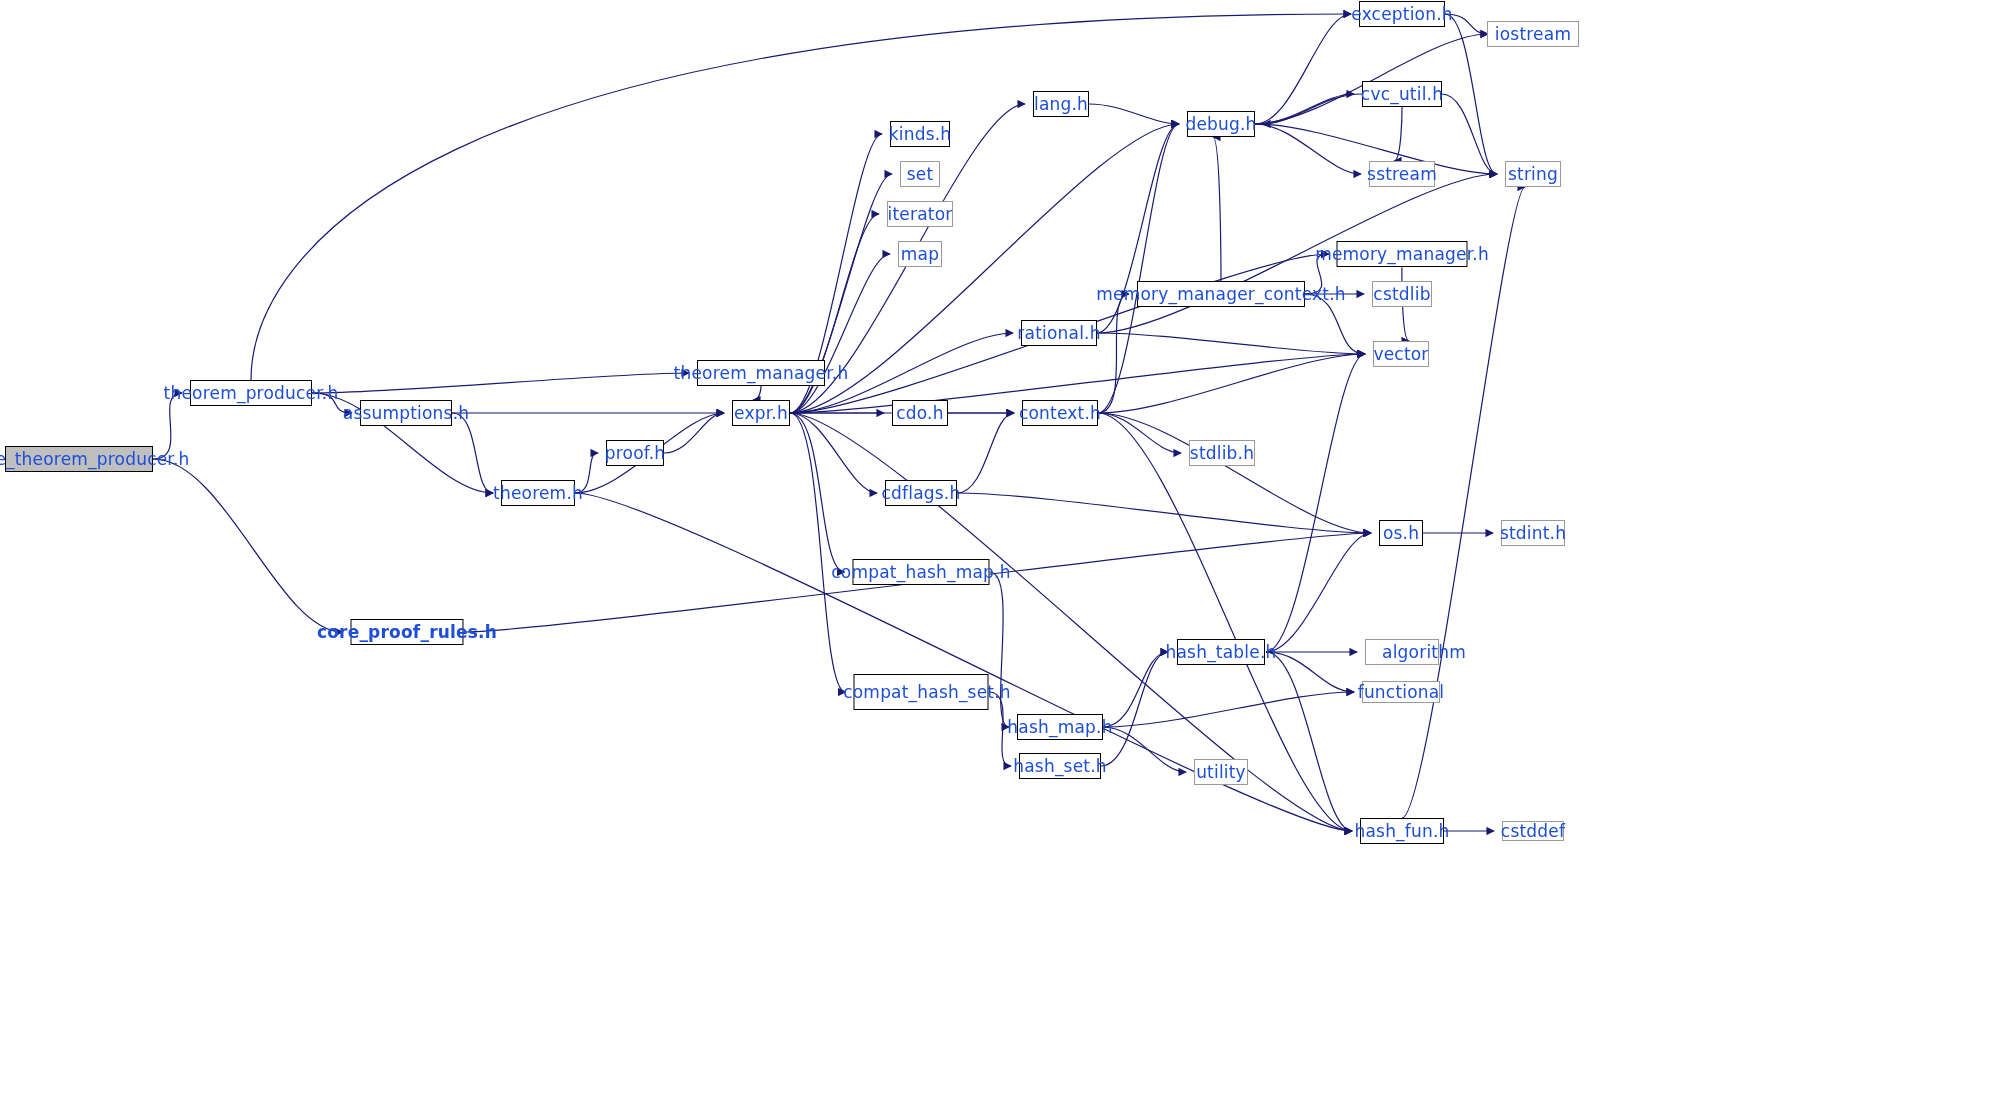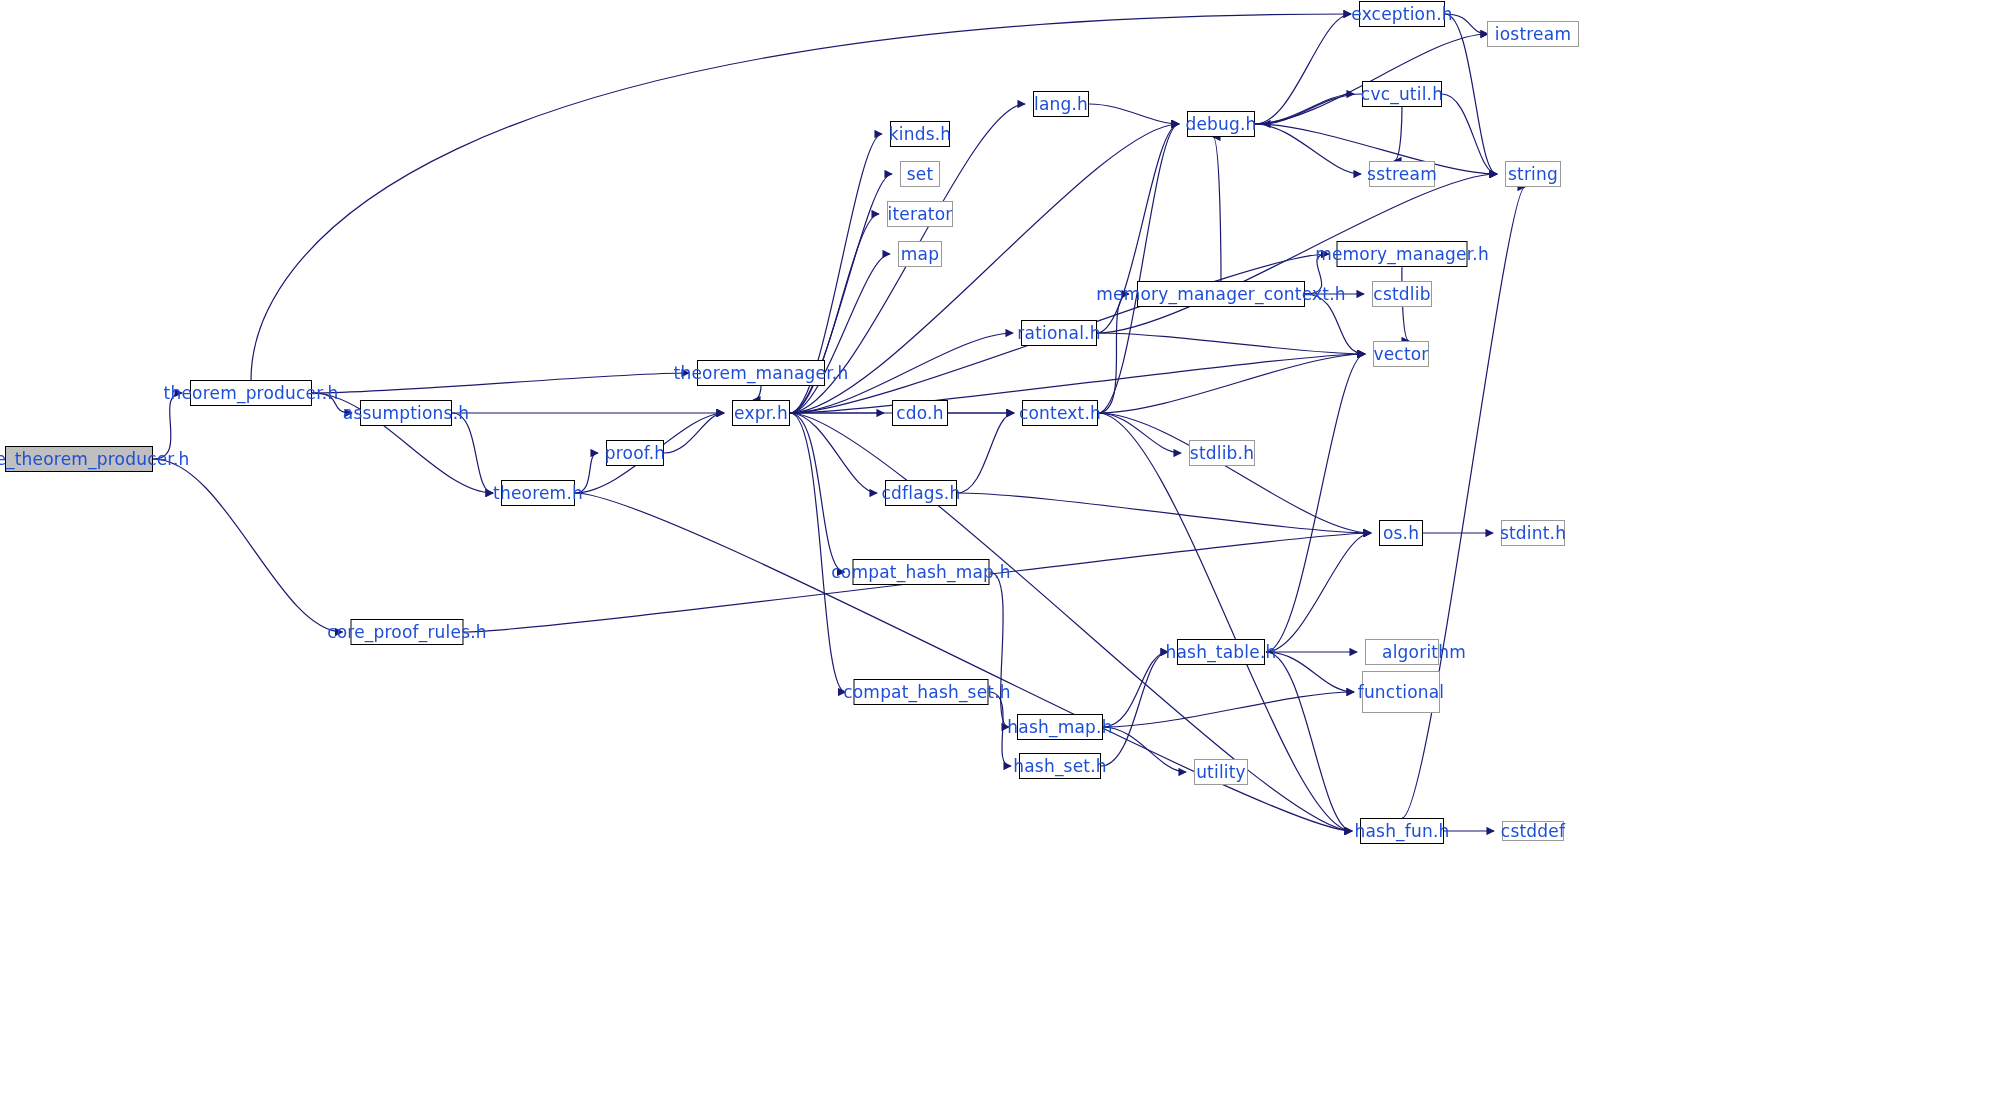--- a/index.html
+++ b/index.html
@@ -130,21 +130,21 @@
   <div id="node-layer">
       <div class="node root" style="left: 79px; top: 459px; width: 148px; height: 26px;">
         <span>core_theorem_producer.h</span>
       </div>
       <div class="node" style="left: 251px; top: 393px; width: 122px; height: 26px;">
         <span>theorem_producer.h</span>
       </div>
       <div class="node" style="left: 406px; top: 413px; width: 92px; height: 26px;">
         <span>assumptions.h</span>
       </div>
-      <div class="node" style="left: 407px; top: 632px; width: 113px; height: 26px;">
+      <div class="node" style="left: 407px; top: 632px; width: 113px; height: 26px; font-weight: bold;">
         <span>core_proof_rules.h</span>
       </div>
       <div class="node" style="left: 538px; top: 493px; width: 74px; height: 26px;">
         <span>theorem.h</span>
       </div>
       <div class="node" style="left: 635px; top: 453px; width: 58px; height: 26px;">
         <span>proof.h</span>
       </div>
       <div class="node" style="left: 761px; top: 373px; width: 128px; height: 26px;">
         <span>theorem_manager.h</span>
@@ -175,21 +175,21 @@
       </div>
       <div class="node" style="left: 1060px; top: 413px; width: 76px; height: 26px;">
         <span>context.h</span>
       </div>
       <div class="node" style="left: 921px; top: 493px; width: 72px; height: 26px;">
         <span>cdflags.h</span>
       </div>
       <div class="node" style="left: 921px; top: 572px; width: 137px; height: 26px;">
         <span>compat_hash_map.h</span>
       </div>
-      <div class="node" style="left: 921px; top: 692px; width: 135px; height: 26px; padding-left: 12px;">
+      <div class="node" style="left: 921px; top: 692px; width: 135px; height: 36px; padding-left: 12px;">
         <span>compat_hash_set.h</span>
       </div>
       <div class="node" style="left: 1060px; top: 727px; width: 86px; height: 26px;">
         <span>hash_map.h</span>
       </div>
       <div class="node" style="left: 1060px; top: 766px; width: 82px; height: 26px;">
         <span>hash_set.h</span>
       </div>
       <div class="node" style="left: 1221px; top: 652px; width: 88px; height: 26px;">
         <span>hash_table.h</span>
@@ -229,21 +229,21 @@
       </div>
       <div class="node" style="left: 1401px; top: 533px; width: 44px; height: 26px;">
         <span>os.h</span>
       </div>
       <div class="node sys" style="left: 1533px; top: 533px; width: 64px; height: 26px;">
         <span>stdint.h</span>
       </div>
       <div class="node sys" style="left: 1402px; top: 652px; width: 74px; height: 26px; padding-left: 44px;">
         <span>algorithm</span>
       </div>
-      <div class="node sys" style="left: 1401px; top: 692px; width: 78px; height: 42px;">
+      <div class="node sys" style="left: 1401px; top: 692px; width: 78px; height: 22px;">
         <span>functional</span>
       </div>
       <div class="node sys" style="left: 1221px; top: 772px; width: 54px; height: 26px;">
         <span>utility</span>
       </div>
       <div class="node" style="left: 1402px; top: 831px; width: 84px; height: 26px;">
         <span>hash_fun.h</span>
       </div>
       <div class="node sys" style="left: 1533px; top: 831px; width: 62px; height: 20px;">
         <span>cstddef</span>

